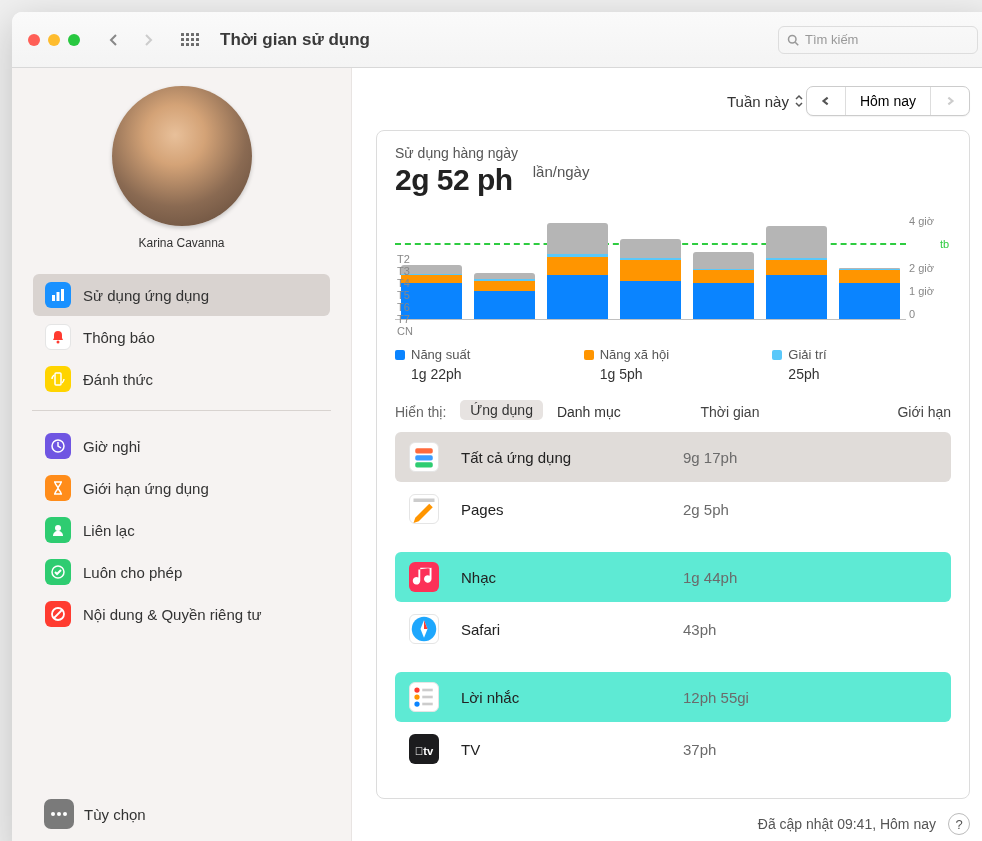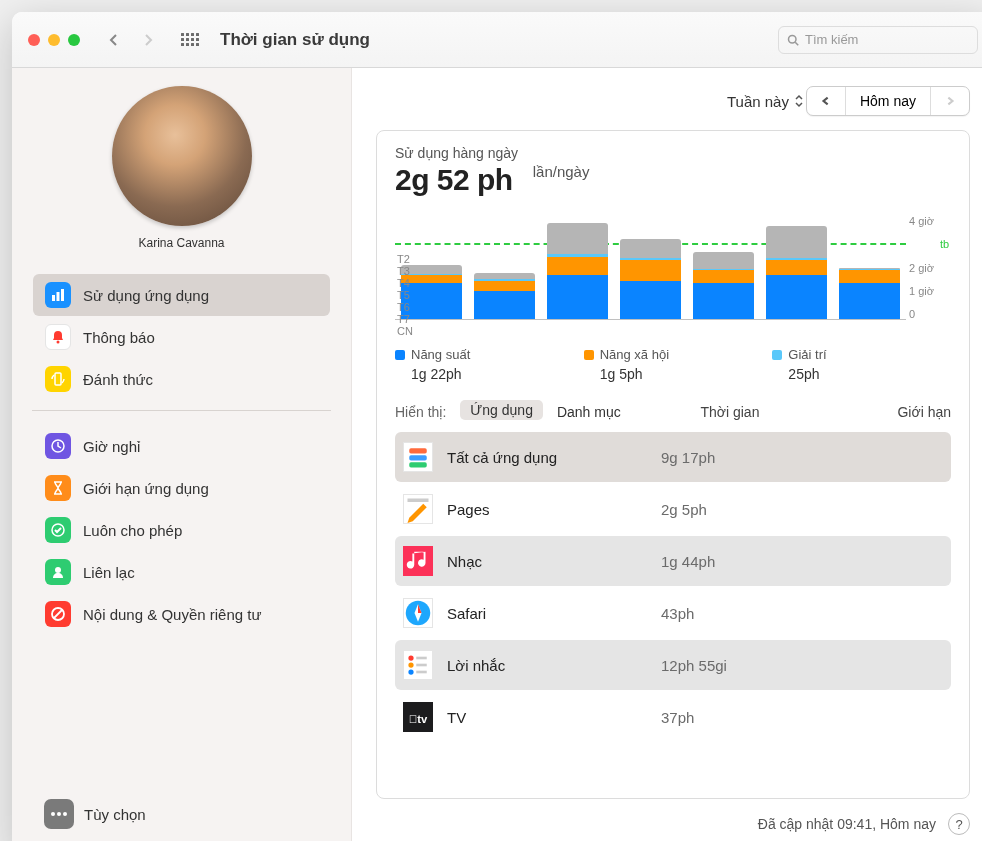--- a/index.html
+++ b/index.html
@@ -63,24 +63,24 @@
 .legcol{flex:1;display:flex;flex-direction:column;gap:4px;}
 .legtop{display:flex;align-items:center;gap:6px;font-size:13px;color:#555;}
 .sw{width:10px;height:10px;border-radius:2px;}
 .legval{font-size:14px;color:#333;padding-left:16px;}
 .tabrow{display:flex;align-items:flex-end;gap:14px;font-size:14px;color:#333;margin-bottom:12px;}
 .tabrow .lab{color:#666;}
 .tabseg{background:#e7e3e1;padding:2px 10px;border-radius:5px;font-weight:500;}
 .tab-spacer{flex:1;}
 .col-h{color:#444;}
 .apps{display:flex;flex-direction:column;gap:2px;}
-.arow{display:flex;align-items:center;padding:10px 8px;border-radius:6px;gap:14px;}
+.arow{display:flex;align-items:center;padding:10px 14px;border-radius:6px;gap:22px;}
 .arow.sel{background:#e0dcd9;}
-.arow.alt{background:#e5e5e5;}
-.appico{width:30px;height:30px;border-radius:0;flex-shrink:0;display:flex;align-items:center;justify-content:center;}
+.arow.alt{background:#5eead4;margin-top:16px;}
+.appico{width:30px;height:30px;border-radius:6px;flex-shrink:0;display:flex;align-items:center;justify-content:center;}
 .appname{flex:0 0 200px;font-size:15px;color:#222;}
 .apptime{font-size:15px;color:#6b6b6b;}
 .footer{display:flex;align-items:center;justify-content:flex-end;gap:12px;padding-top:14px;font-size:14px;color:#555;}
 .help{width:22px;height:22px;border:1px solid #bbb;border-radius:50%;display:flex;align-items:center;justify-content:center;font-size:13px;color:#555;}
 </style>
 </head>
 <body>
 
 <div class="window">
   <div class="titlebar">
@@ -173,34 +173,34 @@
             <div class="ico" style="background: rgb(255, 140, 26);">
               <svg viewBox="0 0 16 16" fill="#fff">
                 <path d="M4 2h8M4 14h8M5 2c0 3 3 4 3 6s-3 3-3 6M11 2c0 3-3 4-3 6s3 3 3 6" fill="none" stroke="#fff" stroke-width="1.5"></path>
               </svg>
             </div>
             <span>Giới hạn ứng dụng</span>
           </div>
           <div class="item">
             <div class="ico" style="background: rgb(46, 204, 113);">
               <svg viewBox="0 0 16 16" fill="#fff">
+                <circle cx="8" cy="6" r="3"></circle>
+                <path d="M3 14c0-3 2-5 5-5s5 2 5 5z"></path>
+              </svg>
+            </div>
+            <span>Liên lạc</span>
+          </div>
+          <div class="item">
+            <div class="ico" style="background: rgb(46, 204, 113);">
+              <svg viewBox="0 0 16 16" fill="#fff">
                 <circle cx="8" cy="8" r="6" fill="none" stroke="#fff" stroke-width="1.5"></circle>
                 <polyline points="5,8 7,10 11,6" fill="none" stroke="#fff" stroke-width="2"></polyline>
               </svg>
             </div>
             <span>Luôn cho phép</span>
-          </div>
-          <div class="item">
-            <div class="ico" style="background: rgb(46, 204, 113);">
-              <svg viewBox="0 0 16 16" fill="#fff">
-                <circle cx="8" cy="6" r="3"></circle>
-                <path d="M3 14c0-3 2-5 5-5s5 2 5 5z"></path>
-              </svg>
-            </div>
-            <span>Liên lạc</span>
           </div>
           <div class="item">
             <div class="ico" style="background: rgb(255, 59, 48);">
               <svg viewBox="0 0 16 16" fill="#fff">
                 <circle cx="8" cy="8" r="6" fill="none" stroke="#fff" stroke-width="1.8"></circle>
                 <line x1="4" y1="12" x2="12" y2="4" stroke="#fff" stroke-width="1.8"></line>
               </svg>
             </div>
             <span>Nội dung &amp; Quyền riêng tư</span>
           </div>

